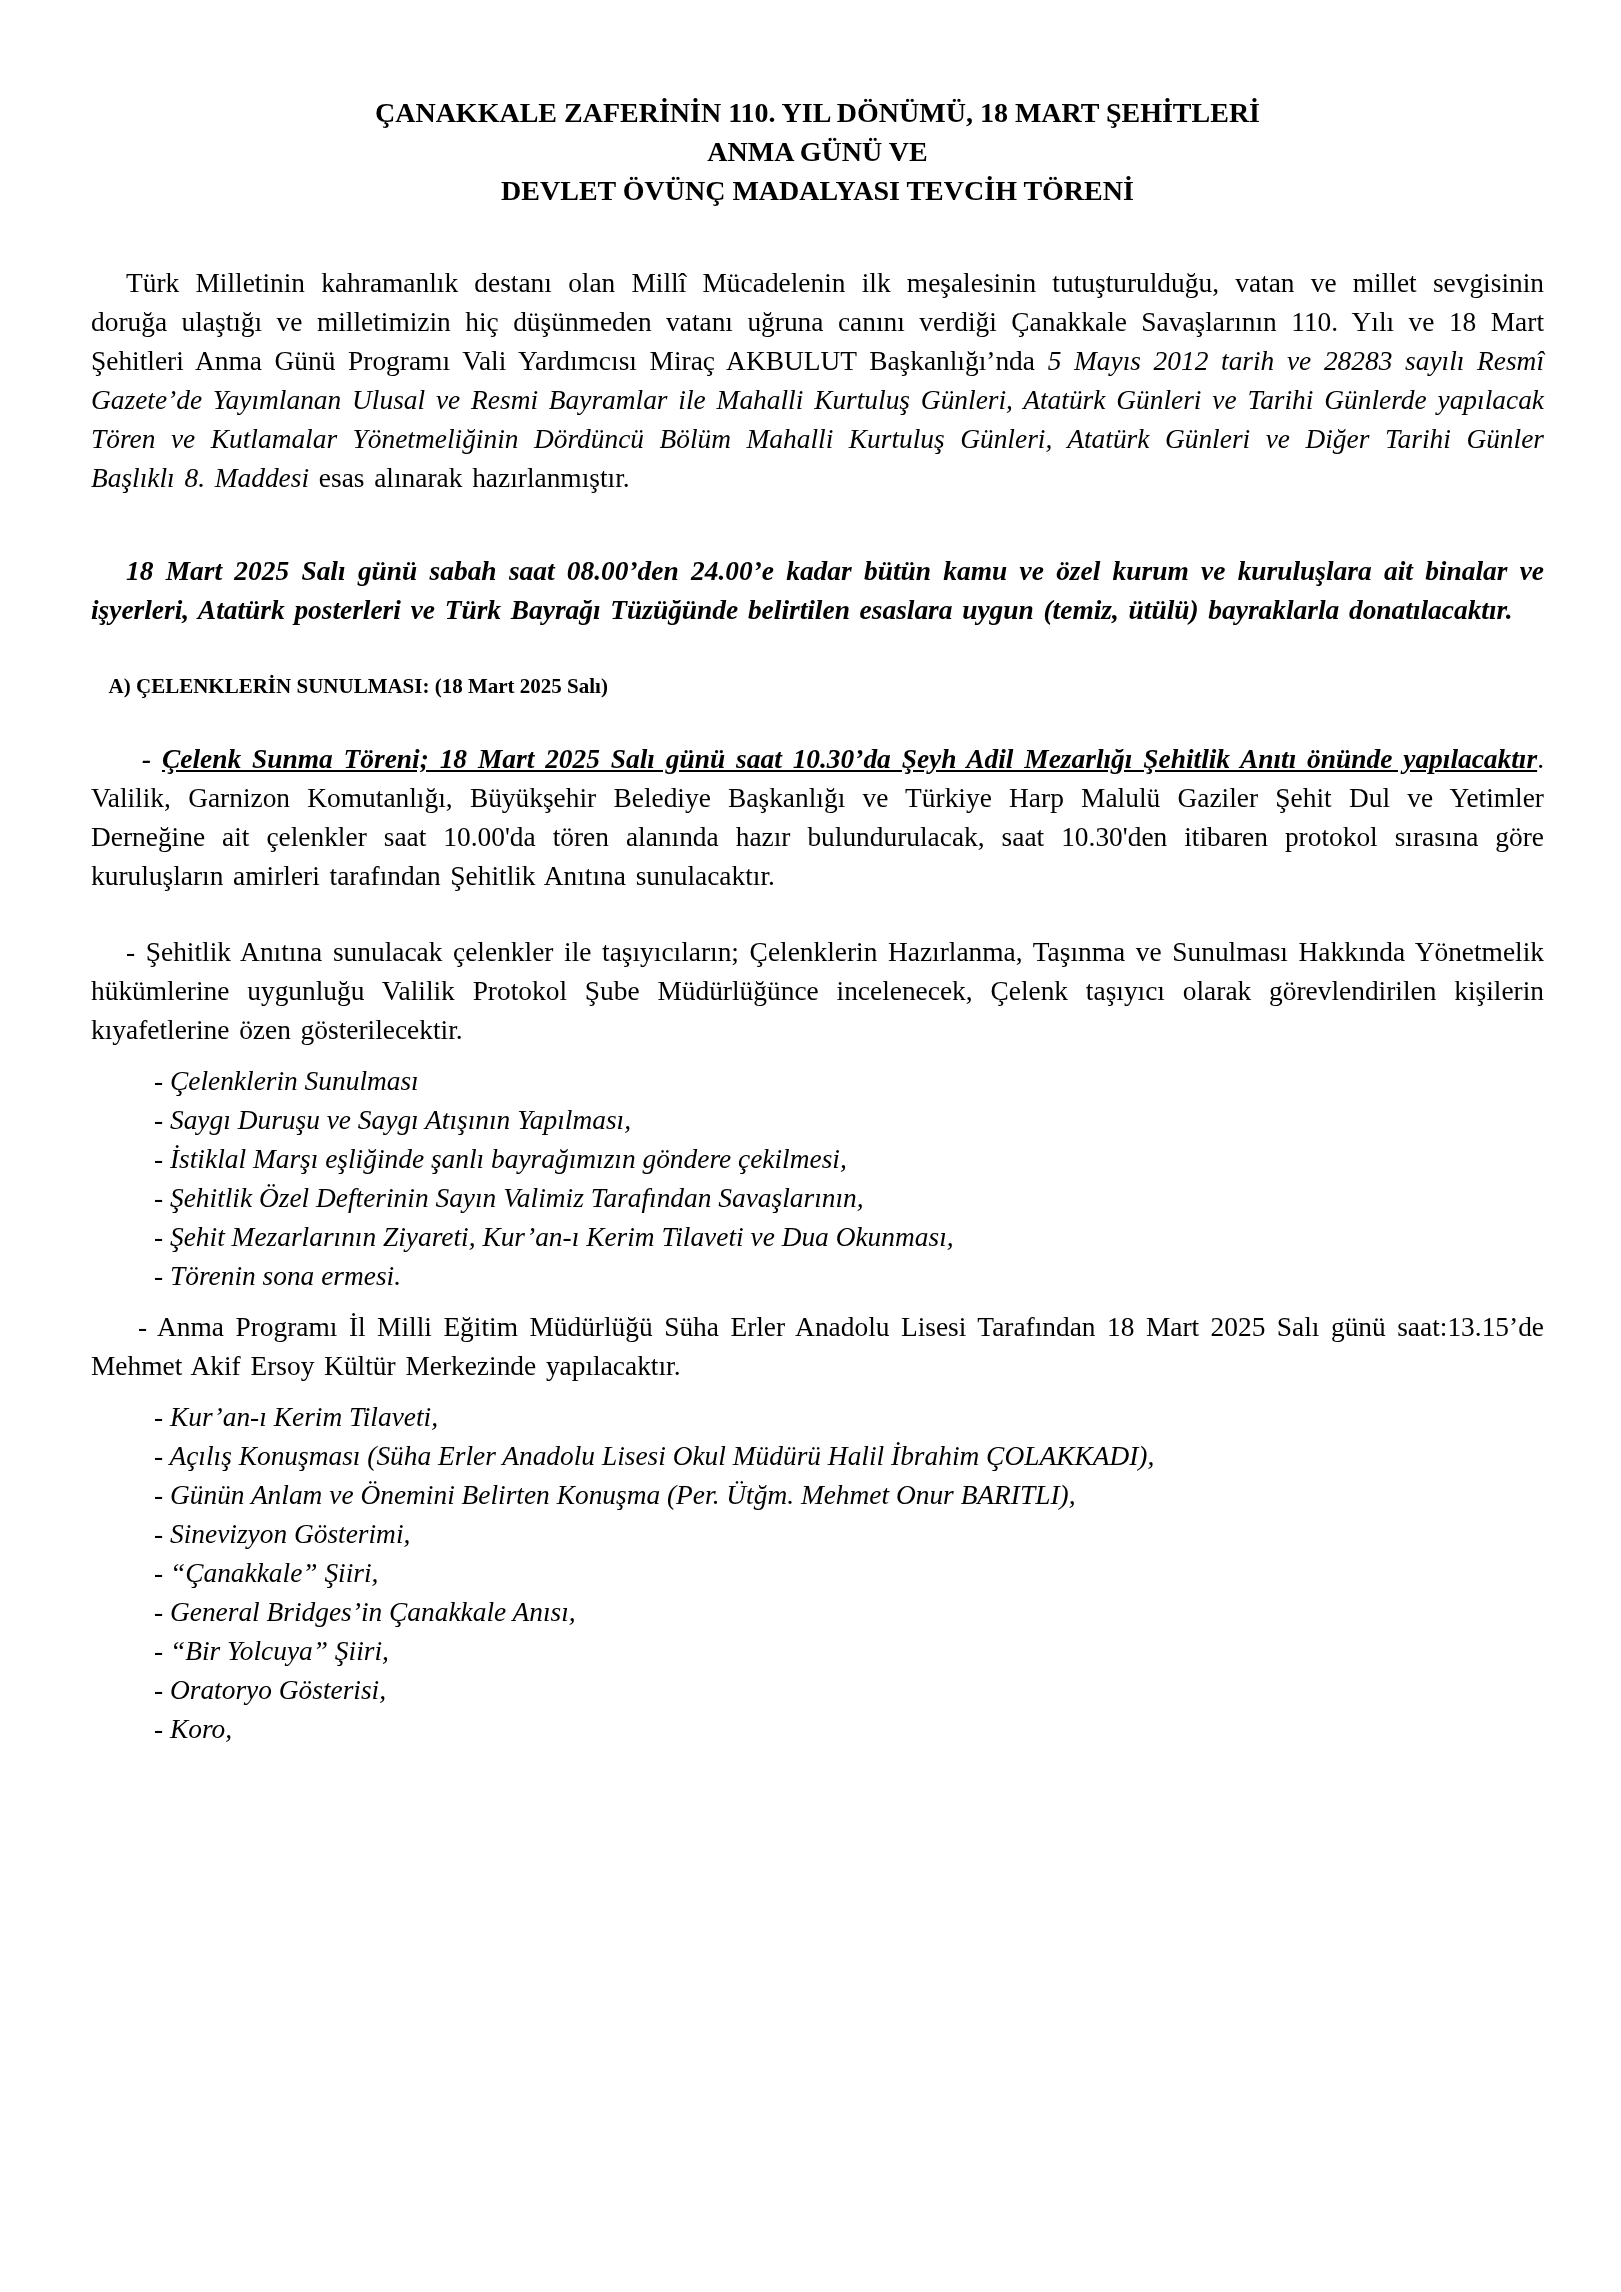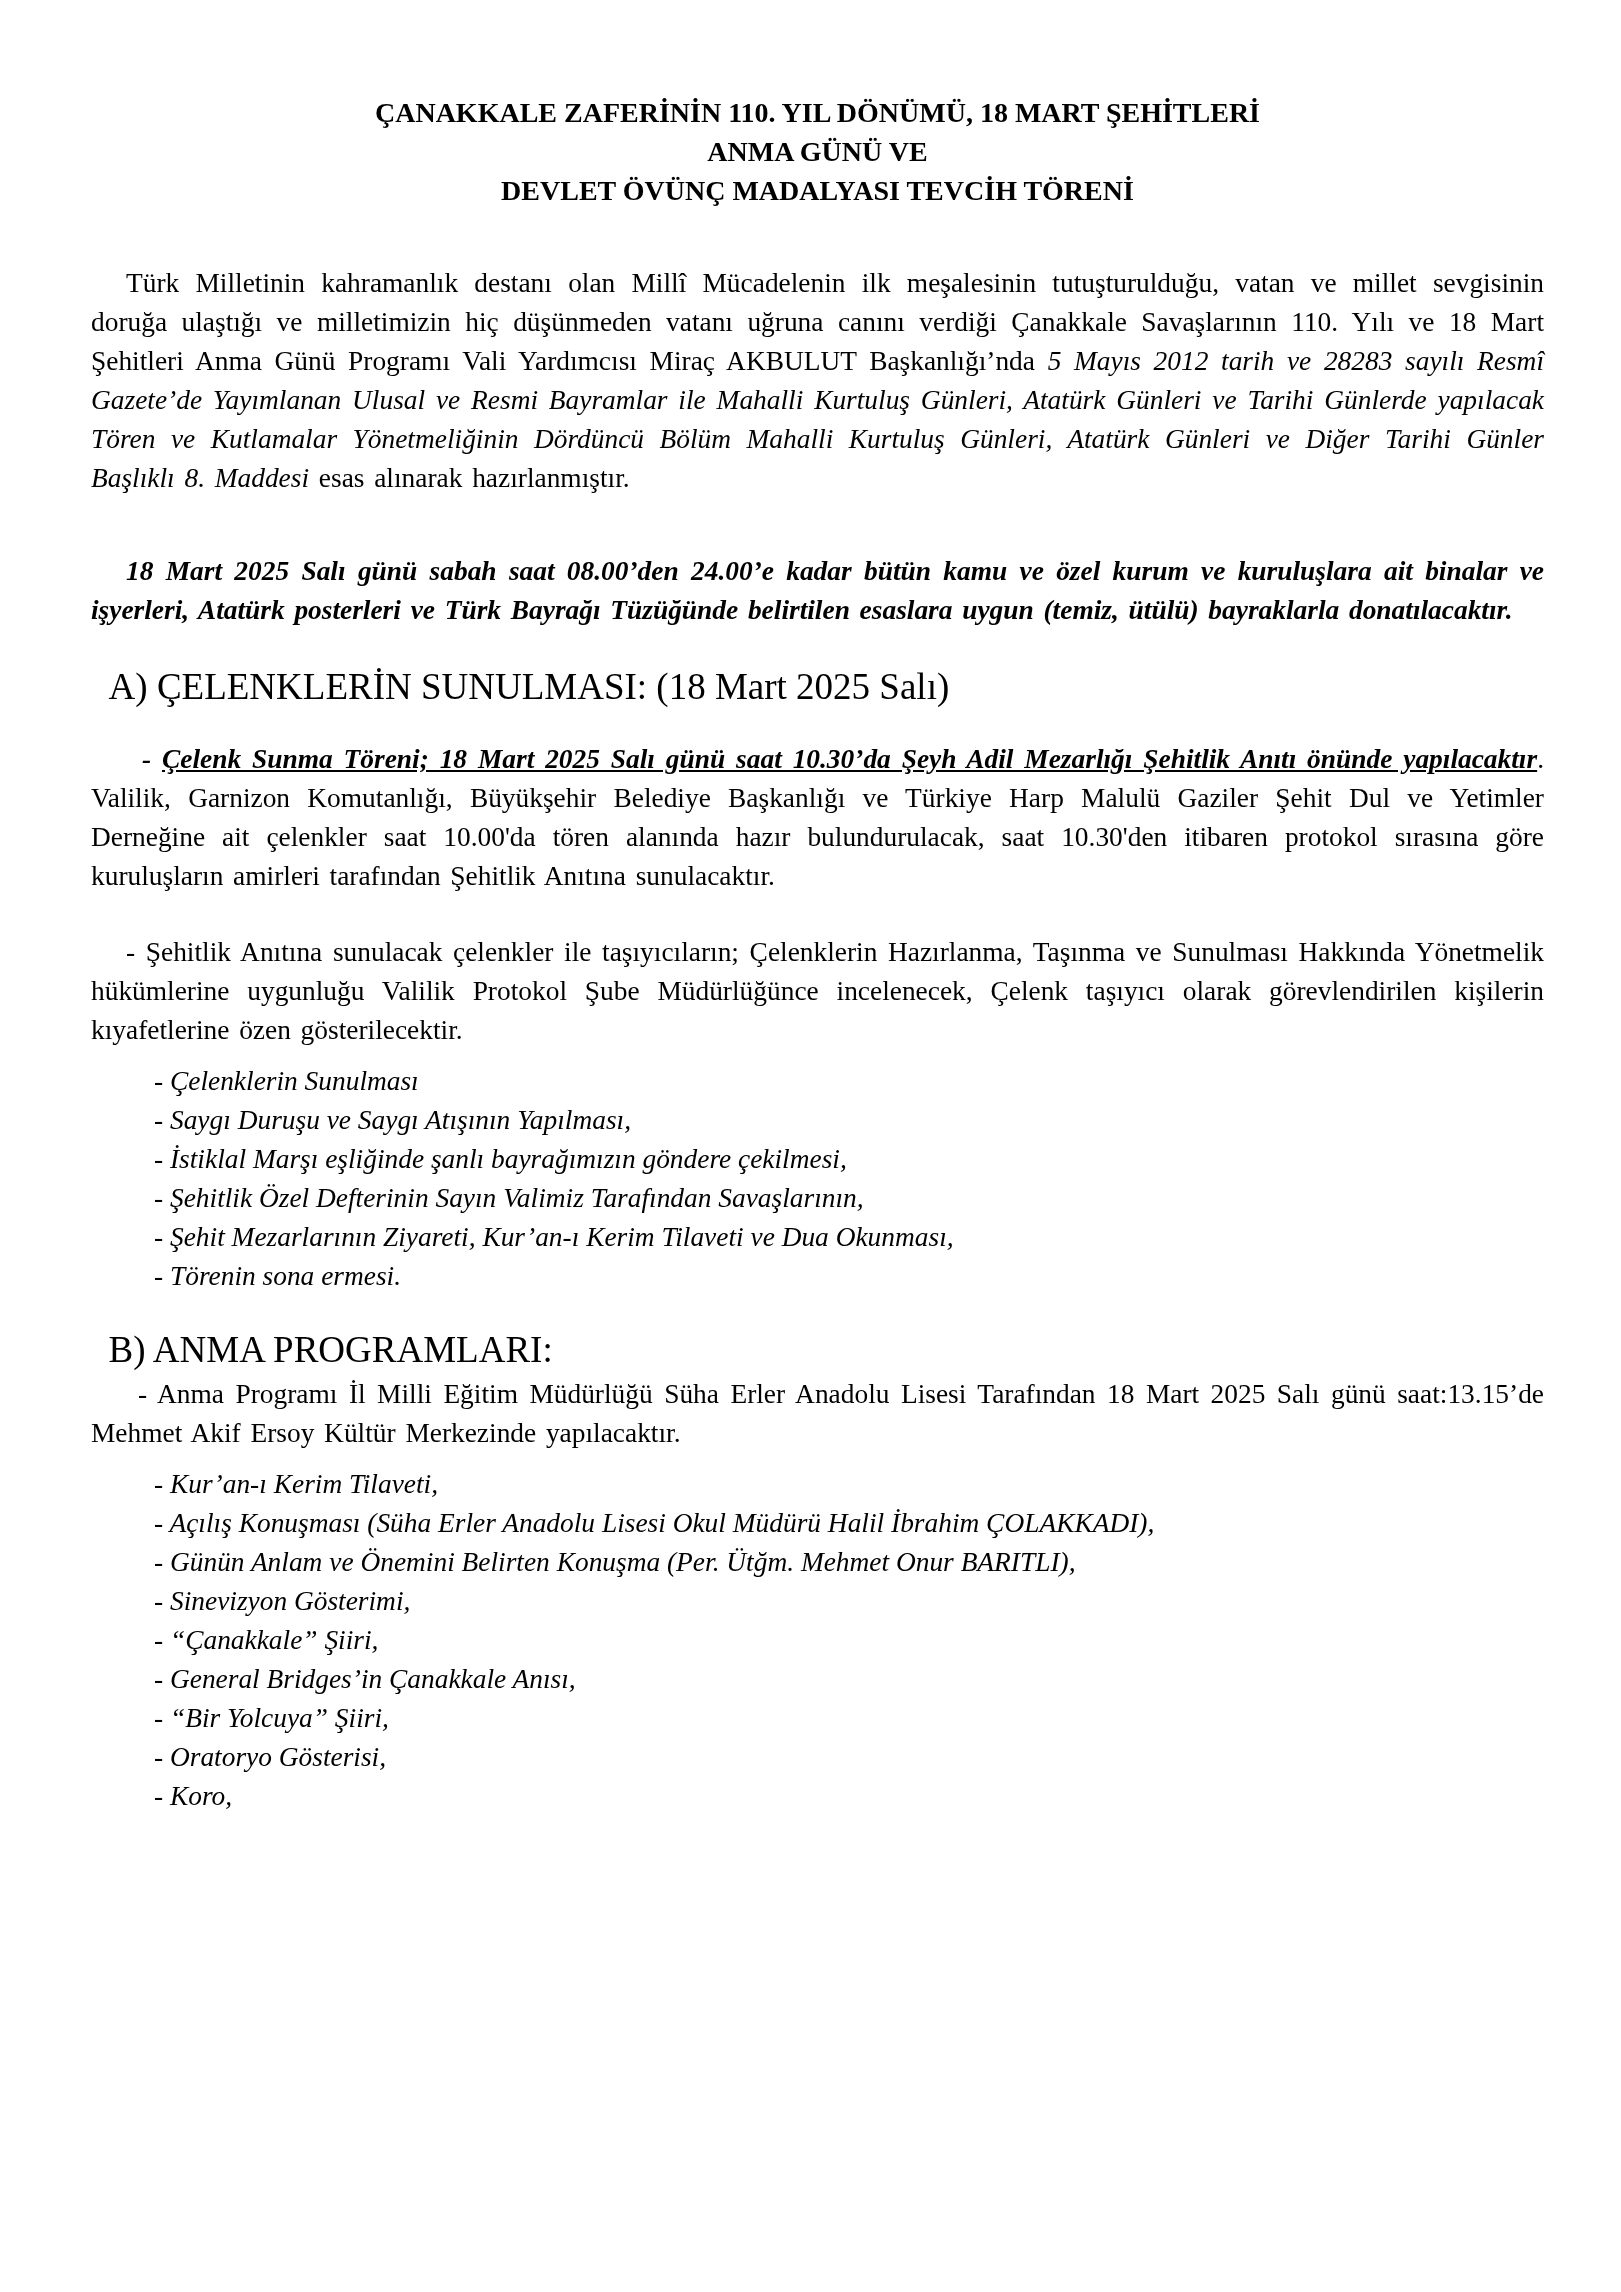--- a/index.html
+++ b/index.html
@@ -27,23 +27,23 @@
     text-align: justify;
     word-spacing: 2.9px;
   }
   .indent-sm { text-indent: 35px; }
   .indent-md { text-indent: 47px; }
   .indent-lg { text-indent: 51px; }
   .it { font-style: italic; }
   .bold-it { font-weight: bold; font-style: italic; }
   .underline { text-decoration: underline; }
   .heading {
-    margin: 6px;
-    font-size: 37px;
-    font-weight: normal;
+    margin: 18px;
+    font-size: 21px;
+    font-weight: bold;
     margin-left: 17.6px;
     line-height: 39px;
   }
   .mt55 { margin-top: 54px; }
   .mt38 { margin-top: 37px; }
   .mt35 { margin-top: 34px; }
   .mt30 { margin-top: 29px; }
   .dash-list {
     margin: 12px;
     padding-left: 51px;
@@ -80,21 +80,20 @@
 
   <div class="dash-list mt30">
     <div class="list-item">- Çelenklerin Sunulması</div>
     <div class="list-item">- Saygı Duruşu ve Saygı Atışının Yapılması,</div>
     <div class="list-item">- İstiklal Marşı eşliğinde şanlı bayrağımızın göndere çekilmesi,</div>
     <div class="list-item">- Şehitlik Özel Defterinin Sayın Valimiz Tarafından Savaşlarının,</div>
     <div class="list-item">- Şehit Mezarlarının Ziyareti, Kur’an-ı Kerim Tilaveti ve Dua Okunması,</div>
     <div class="list-item">- Törenin sona ermesi.</div>
   </div>
 
-  <h2 class="heading mt35">B) ANMA PROGRAMLARI:</h2>
 
   <p class="para indent-md">- Anma Programı İl Milli Eğitim Müdürlüğü Süha Erler Anadolu Lisesi Tarafından 18 Mart 2025 Salı günü saat:13.15’de Mehmet Akif Ersoy Kültür Merkezinde yapılacaktır.</p>
 
   <div class="dash-list mt35">
     <div class="list-item">- Kur’an-ı Kerim Tilaveti,</div>
     <div class="list-item">- Açılış Konuşması (Süha Erler Anadolu Lisesi Okul Müdürü Halil İbrahim ÇOLAKKADI),</div>
     <div class="list-item">- Günün Anlam ve Önemini Belirten Konuşma (Per. Ütğm. Mehmet Onur BARITLI),</div>
     <div class="list-item">- Sinevizyon Gösterimi,</div>
     <div class="list-item">- “Çanakkale” Şiiri,</div>
     <div class="list-item">- General Bridges’in Çanakkale Anısı,</div>

